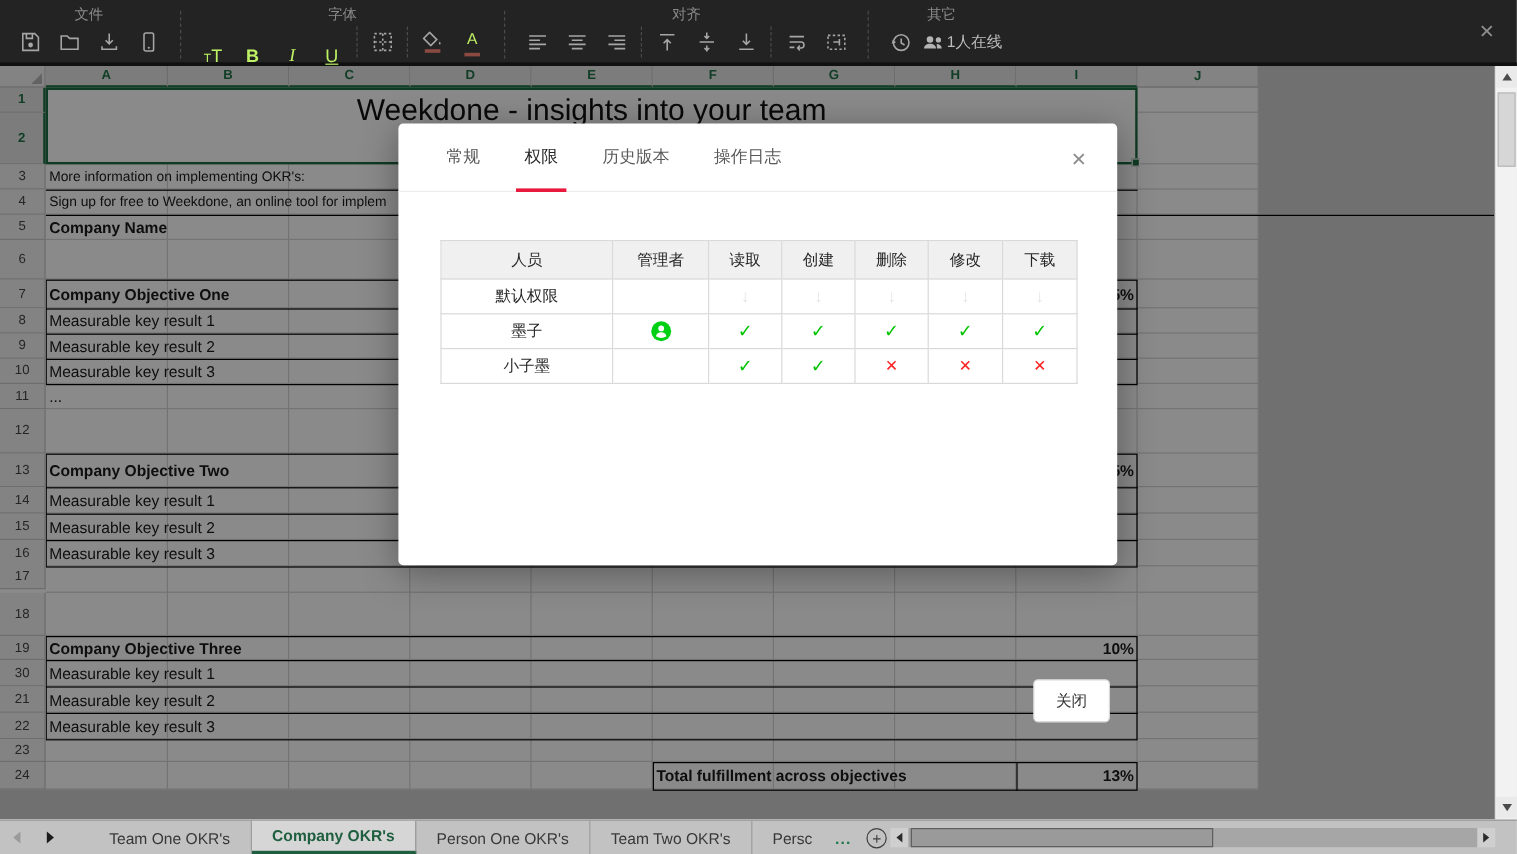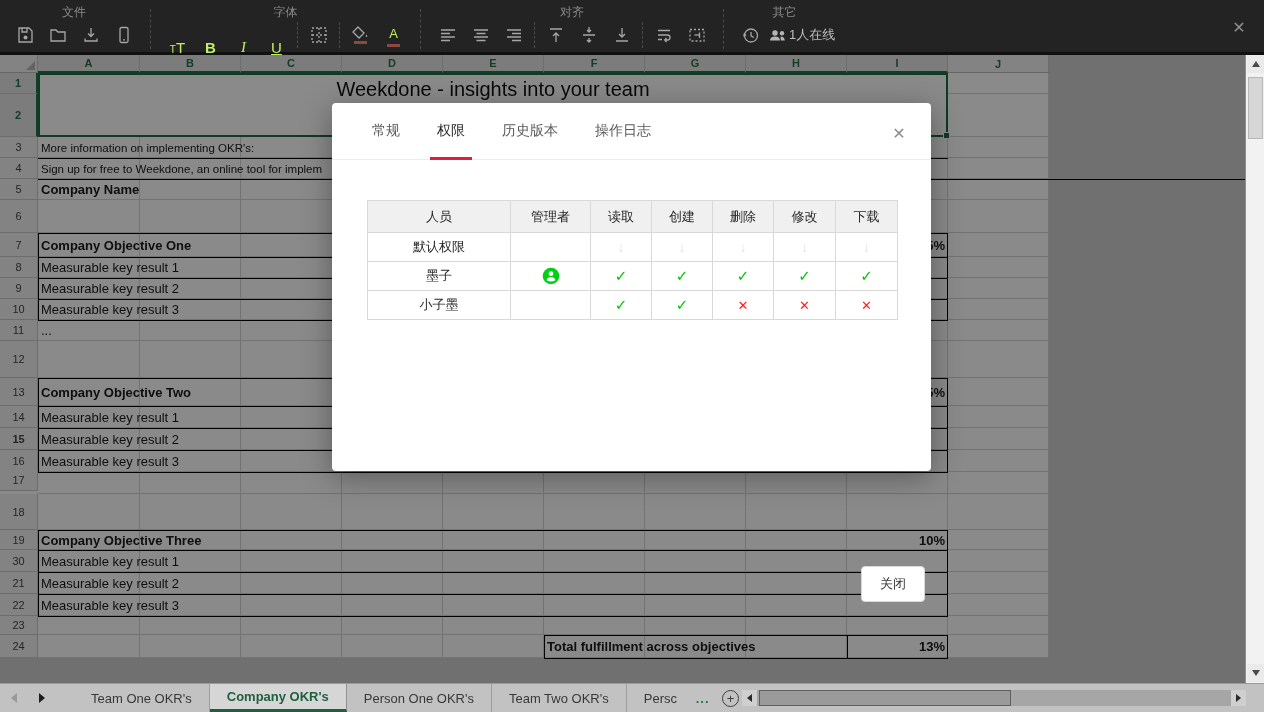--- a/index.html
+++ b/index.html
@@ -35,21 +35,21 @@
   #corner:after{content:"";position:absolute;right:2px;bottom:2px;border-style:solid;border-width:0 0 9px 9px;border-color:transparent transparent #b8b8b8 transparent;}
   .rowhdr-cell{position:absolute;left:0;width:38px;background:#f3f3f3;border-right:1px solid #c9c9c9;border-bottom:1px solid #c9c9c9;
     display:flex;align-items:center;justify-content:center;font-size:11px;color:#454545;box-sizing:border-box;}
   .rowhdr-sel{color:#217346;font-weight:bold;border-right:2px solid #217346;background:#e6e6e6;}
   .gcell{position:absolute;border-right:1px solid #d4d4d4;border-bottom:1px solid #d4d4d4;box-sizing:border-box;}
   .gtext{position:absolute;font-size:13px;color:#1a1a1a;white-space:nowrap;display:flex;align-items:center;box-sizing:border-box;padding-left:3px;}
   .gtext.small{font-size:11.5px;}
   .gtext.bold{font-weight:bold;}
   .gtext.right{justify-content:flex-end;padding-right:3px;padding-left:0;}
   #title-cell{position:absolute;left:38px;top:18px;width:910px;height:64px;display:flex;justify-content:center;align-items:flex-start;
-    padding-top:5px;font-size:20px;color:#111;box-sizing:border-box;}
+    padding-top:5px;font-size:25px;color:#111;box-sizing:border-box;}
   .blk{position:absolute;box-sizing:border-box;border:1px solid #000;}
   .bline{position:absolute;height:1px;background:#000;}
   .bvline{position:absolute;width:1px;background:#000;}
   #selrect{position:absolute;left:38px;top:18px;width:910px;height:64px;box-sizing:border-box;border:2px solid #1d6b42;}
   #selhandle{position:absolute;left:943px;top:77px;width:7px;height:7px;background:#1d6b42;border:1px solid #fff;box-sizing:border-box;}
   #dim{position:absolute;left:0;top:0;width:1245px;height:628px;background:rgba(0,0,0,0.46);}
   
   #vscroll{position:absolute;left:1245px;top:55px;width:19px;height:628px;background:#f2f2f2;border-left:1px solid #8d8d8d;box-sizing:border-box;}
   .vs-btn{position:absolute;left:1px;width:17px;height:18px;background:#eaeaea;display:flex;align-items:center;justify-content:center;}
   .tri-up{width:0;height:0;border-left:4px solid transparent;border-right:4px solid transparent;border-bottom:6px solid #4a4a4a;}
@@ -527,21 +527,21 @@
       <div class="rowhdr-cell" style="top: 124px; height: 21px;">5</div>
       <div class="rowhdr-cell" style="top: 145px; height: 33px;">6</div>
       <div class="rowhdr-cell" style="top: 178px; height: 24px;">7</div>
       <div class="rowhdr-cell" style="top: 202px; height: 21px;">8</div>
       <div class="rowhdr-cell" style="top: 223px; height: 21px;">9</div>
       <div class="rowhdr-cell" style="top: 244px; height: 21px;">10</div>
       <div class="rowhdr-cell" style="top: 265px; height: 21px;">11</div>
       <div class="rowhdr-cell" style="top: 286px; height: 37px;">12</div>
       <div class="rowhdr-cell" style="top: 323px; height: 28px;">13</div>
       <div class="rowhdr-cell" style="top: 351px; height: 22px;">14</div>
-      <div class="rowhdr-cell" style="top: 373px; height: 22px; font-weight: bold;">15</div>
+      <div class="rowhdr-cell" style="top: 373px; height: 22px;">15</div>
       <div class="rowhdr-cell" style="top: 395px; height: 22px;">16</div>
       <div class="rowhdr-cell" style="top: 414px; height: 22px;">17</div>
       <div class="rowhdr-cell" style="top: 439px; height: 36px;">18</div>
       <div class="rowhdr-cell" style="top: 475px; height: 20px;">19</div>
       <div class="rowhdr-cell" style="top: 495px; height: 22px;">30</div>
       <div class="rowhdr-cell" style="top: 517px; height: 22px;">21</div>
       <div class="rowhdr-cell" style="top: 539px; height: 22px;">22</div>
       <div class="rowhdr-cell" style="top: 561px; height: 19px;">23</div>
       <div class="rowhdr-cell" style="top: 580px; height: 23px;">24</div>
     </div>

